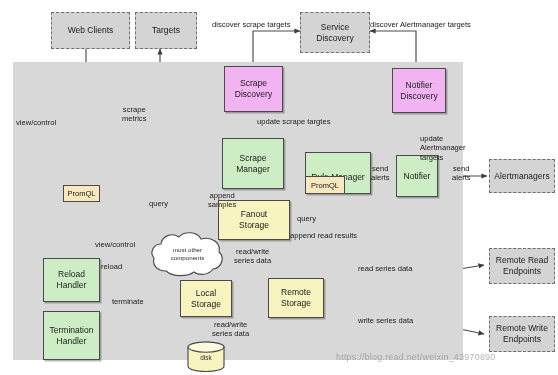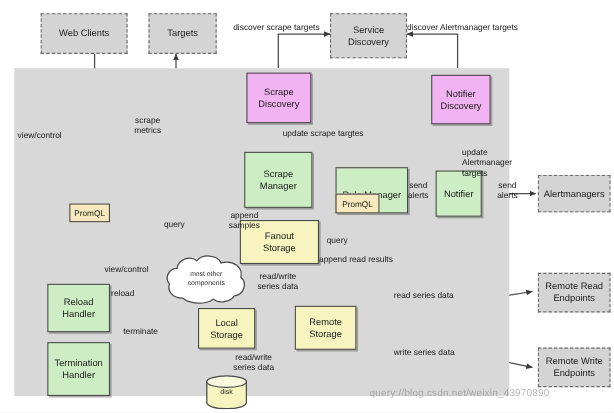--- a/index.html
+++ b/index.html
@@ -174,21 +174,21 @@
       <path d="M324,301 L484,334"></path>
     </g>
 
     <g stroke="#4a4a4a" stroke-width="1.05" fill="none" stroke-dasharray="3,2.4" marker-end="url(#ar)">
       <path d="M91,222 L158,238"></path>
       <path d="M91,272 L154,258"></path>
       <path d="M91,322 L152,270"></path>
     </g>
   </svg>
 
-  <div class="node ext" style="left:37px;top:12px;width:79px;height:37px;">
+  <div class="node ext" style="left:51px;top:12px;width:79px;height:37px;">
     <span>Web Clients</span>
   </div>
 
   <div class="node ext" style="left:135px;top:12px;width:62px;height:37px;">
     <span>Targets</span>
   </div>
 
   <div class="node ext" style="left:300px;top:12px;width:70px;height:41px;white-space:pre;">
     <span>Service
 Discovery</span>
@@ -320,15 +320,15 @@
   <div class="lbl c" style="left:234px;top:247px;">read/write
 series data</div>
 
   <div class="lbl c" style="left:212px;top:320px;">read/write
 series data</div>
 
   <div class="lbl" style="left:358px;top:264px;">read series data</div>
 
   <div class="lbl" style="left:358px;top:316px;">write series data</div>
 
-  <div id="watermark" style="left:336px;top:352px;">query://blog.csdn.net/weixin_43970890</div>
+  <div id="watermark" style="left:336px;top:352px;">https://blog.read.net/weixin_43970890</div>
 
 </div>
 
 </body></html>

